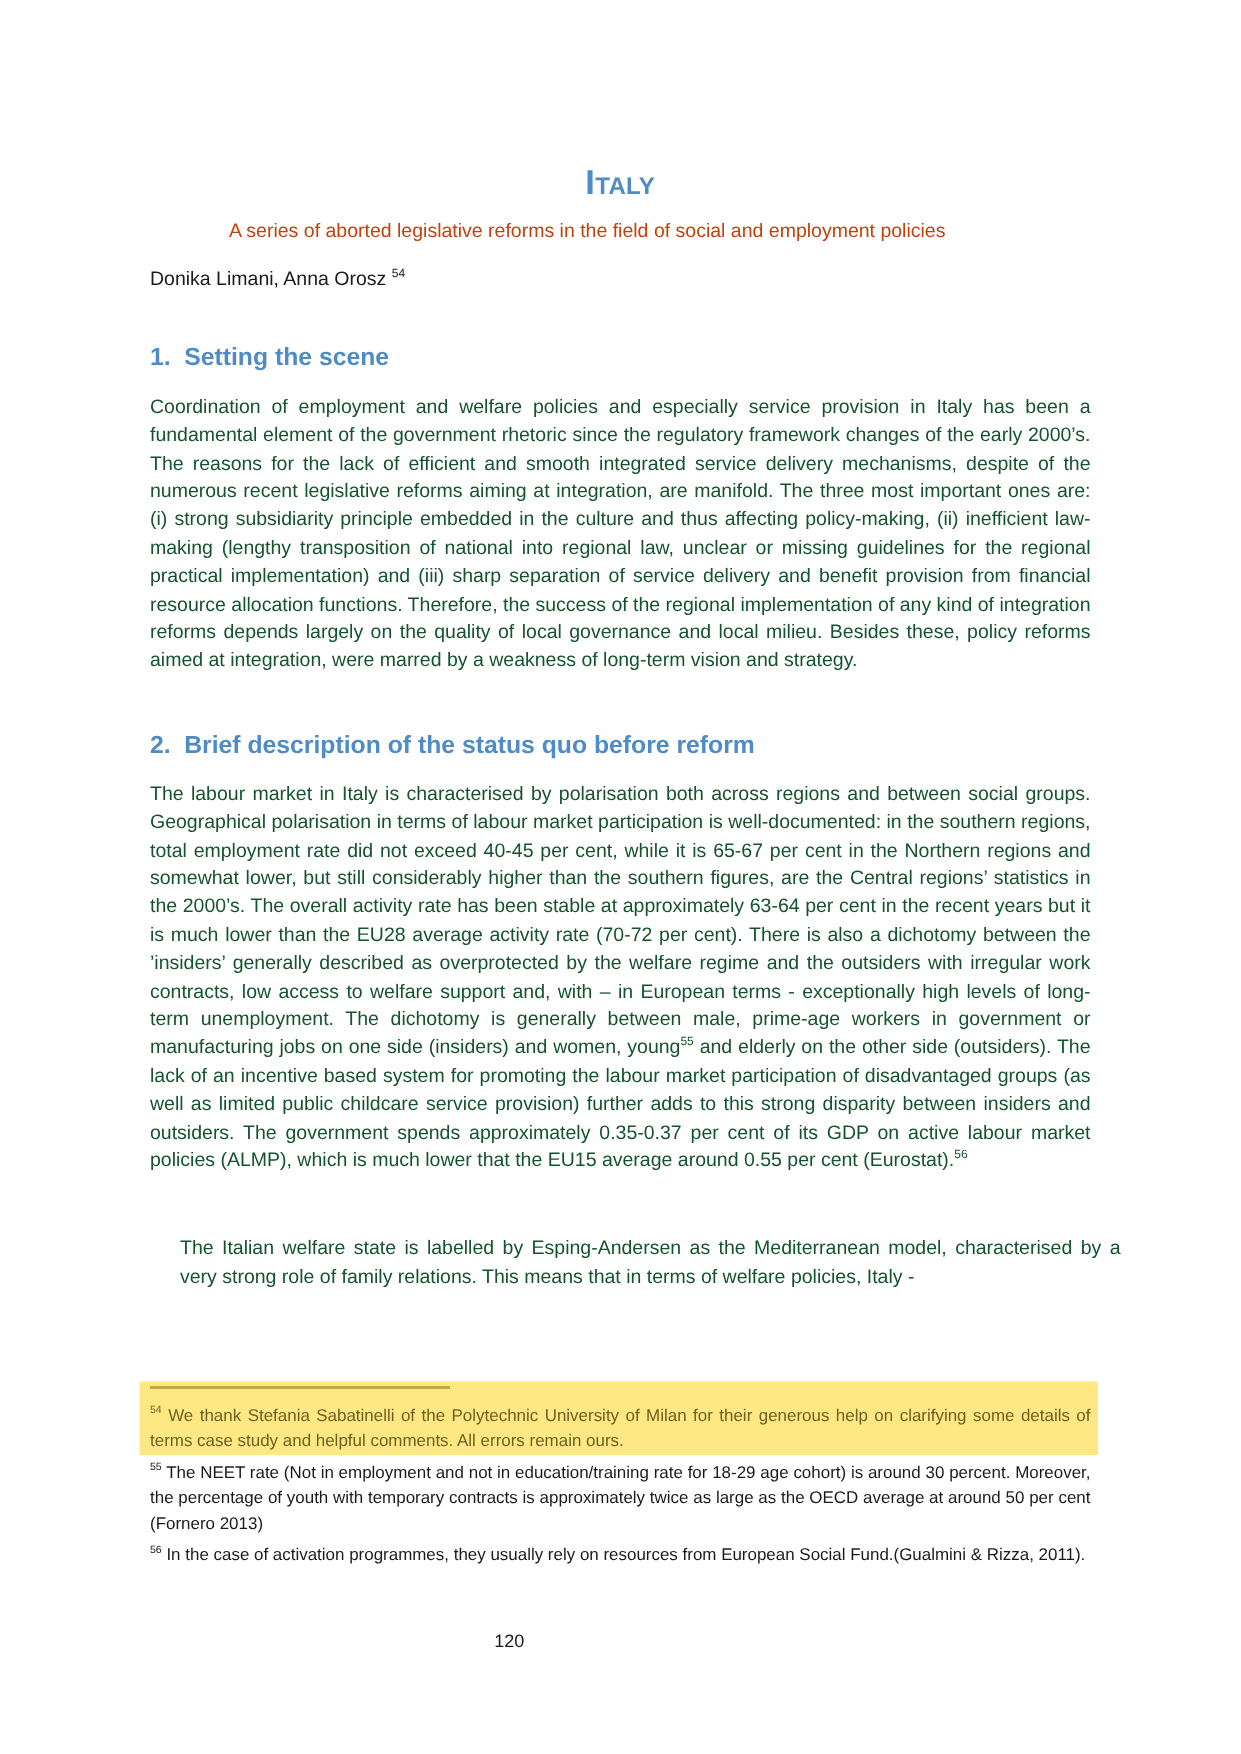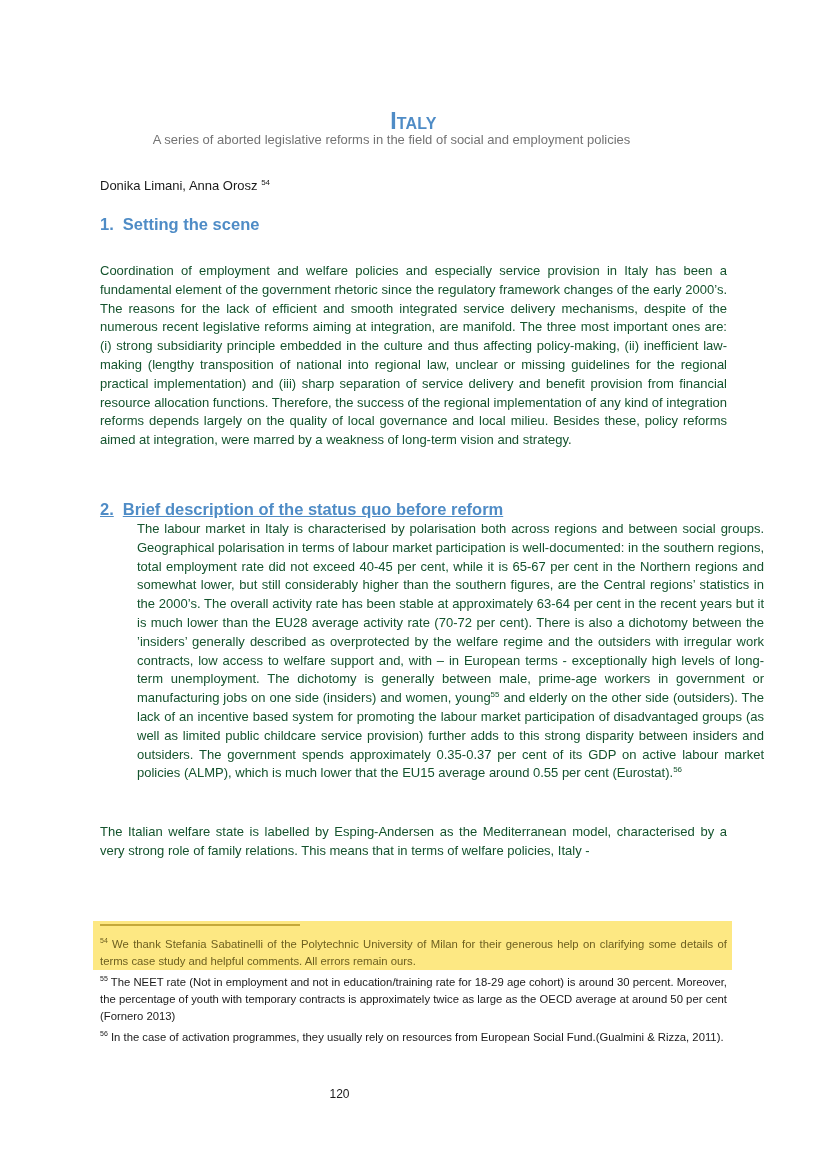--- a/index.html
+++ b/index.html
@@ -6,22 +6,22 @@
   body {
     width: 827px; height: 1169px; position: relative; overflow: hidden;
     font-family: "Liberation Sans", sans-serif; color: #1a1a1a;
   }
   .page-title {
     position: absolute; top: 108px; left: 0; width: 827px; text-align: center;
     color: #4f8cc6; font-weight: bold; font-size: 23px; letter-spacing: 0.2px;
     font-variant: small-caps;
   }
   .subtitle {
-    position: absolute; top: 132px; left: 0; width: 783px; text-align: center;
-    font-size: 13px; color: #737373;
+    position: absolute; top: 146px; left: 0; width: 783px; text-align: center;
+    font-size: 13px; color: #c2410c;
   }
   .authors {
     position: absolute; top: 178px; left: 100px; font-size: 13px;
   }
   sup { font-size: 8px; vertical-align: super; line-height: 0; }
   .heading {
     position: absolute; left: 100px; color: #4f8cc6; font-weight: bold; font-size: 16.5px;
   }
   .heading .num { margin-right: 9px; }
   .para {
@@ -48,35 +48,35 @@
 <body>
 
 <div class="page-title">Italy</div>
 <div class="subtitle">A series of aborted legislative reforms in the field of social and employment policies</div>
 
 <div class="authors">
   <span>Donika Limani, Anna Orosz</span>
   <sup>54</sup>
 </div>
 
-<div class="heading" style="top:215px;">
+<div class="heading" style="top:229px;">
   <span class="num">1.</span><span>Setting the scene</span>
 </div>
 
 <div class="para" style="top:262px;">Coordination of employment and welfare policies and especially service provision in Italy has been a fundamental element of the government rhetoric since the regulatory framework changes of the early 2000’s. The reasons for the lack of efficient and smooth integrated service delivery mechanisms, despite of the numerous recent legislative reforms aiming at integration, are manifold. The three most important ones are: (i) strong subsidiarity principle embedded in the culture and thus affecting policy-making, (ii) inefficient law-making (lengthy transposition of national into regional law, unclear or missing guidelines for the regional practical implementation) and (iii) sharp separation of service delivery and benefit provision from financial resource allocation functions. Therefore, the success of the regional implementation of any kind of integration reforms depends largely on the quality of local governance and local milieu. Besides these, policy reforms aimed at integration, were marred by a weakness of long-term vision and strategy.</div>
 
-<div class="heading" style="top:500px;text-decoration:underline;">
+<div class="heading" style="top:488px;">
   <span class="num">2.</span><span>Brief description of the status quo before reform</span>
 </div>
 
-<div class="para" style="top:520px;margin-left:37px;">
+<div class="para" style="top:520px;">
   <span>The labour market in Italy is characterised by polarisation both across regions and between social groups. Geographical polarisation in terms of labour market participation is well-documented: in the southern regions, total employment rate did not exceed 40-45 per cent, while it is 65-67 per cent in the Northern regions and somewhat lower, but still considerably higher than the southern figures, are the Central regions’ statistics in the 2000’s. The overall activity rate has been stable at approximately 63-64 per cent in the recent years but it is much lower than the EU28 average activity rate (70-72 per cent). There is also a dichotomy between the ’insiders’ generally described as overprotected by the welfare regime and the outsiders with irregular work contracts, low access to welfare support and, with – in European terms - exceptionally high levels of long-term unemployment. The dichotomy is generally between male, prime-age workers in government or manufacturing jobs on one side (insiders) and women, young</span><sup>55</sup><span> and elderly on the other side (outsiders). The lack of an incentive based system for promoting the labour market participation of disadvantaged groups (as well as limited public childcare service provision) further adds to this strong disparity between insiders and outsiders. The government spends approximately 0.35-0.37 per cent of its GDP on active labour market policies (ALMP), which is much lower that the EU15 average around 0.55 per cent (Eurostat).</span><sup>56</sup>
 </div>
 
-<div class="para" style="top:823px;">The Italian welfare state is labelled by Esping-Andersen as the Mediterranean model, characterised by a very strong role of family relations. This means that in terms of welfare policies, Italy -</div>
+<div class="para" style="top:823px;margin-left:20px;">The Italian welfare state is labelled by Esping-Andersen as the Mediterranean model, characterised by a very strong role of family relations. This means that in terms of welfare policies, Italy -</div>
 
 <div class="fn-highlight"></div>
 <div class="fn-rule"></div>
 
 <div class="footnote hl" style="top:936px;">
   <sup>54</sup><span> We thank Stefania Sabatinelli of the Polytechnic University of Milan for their generous help on clarifying some details of terms case study and helpful comments. All errors remain ours.</span>
 </div>
 
 <div class="footnote" style="top:974px;">
   <sup>55</sup><span> The NEET rate (Not in employment and not in education/training rate for 18-29 age cohort) is around 30 percent. Moreover, the percentage of youth with temporary contracts is approximately twice as large as the OECD average at around 50 per cent (Fornero 2013)</span>

